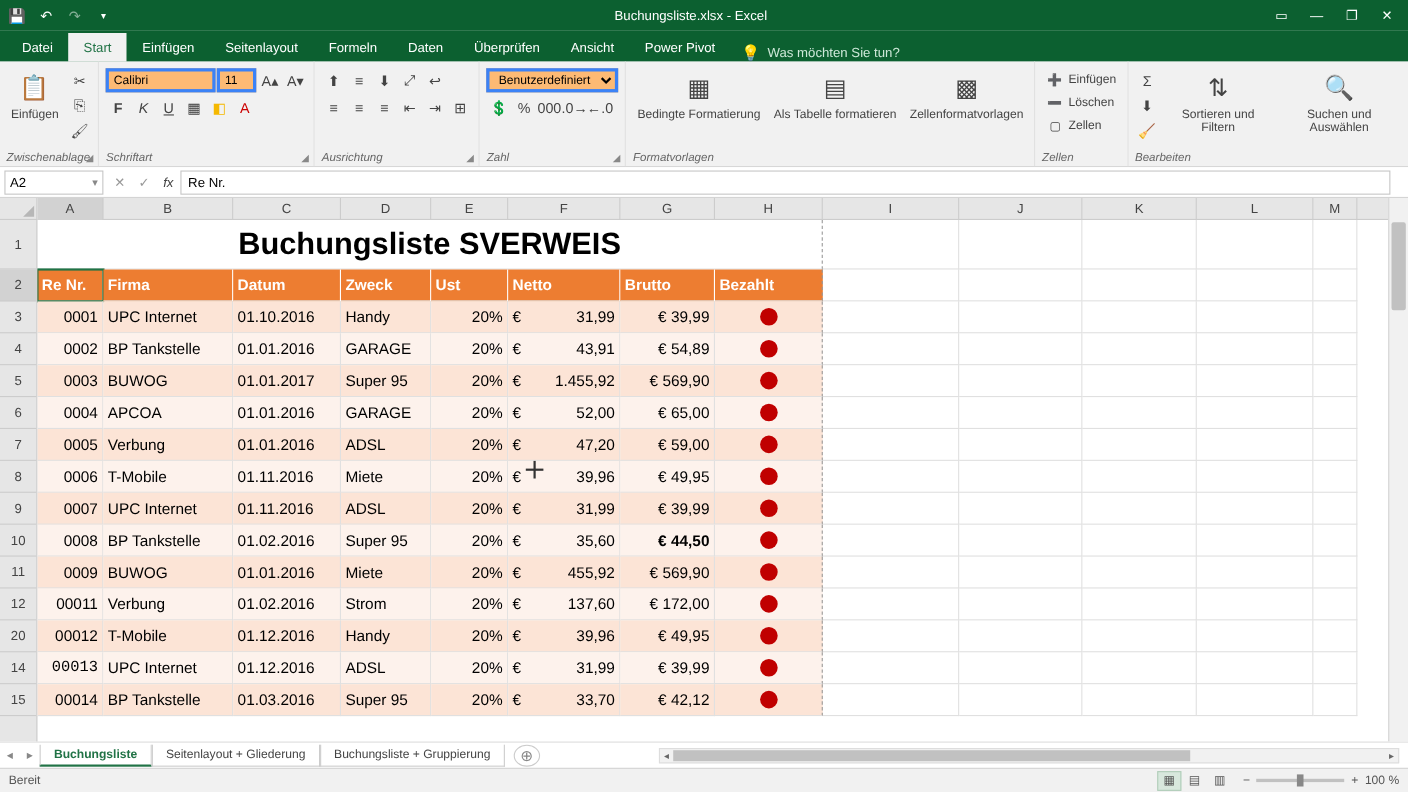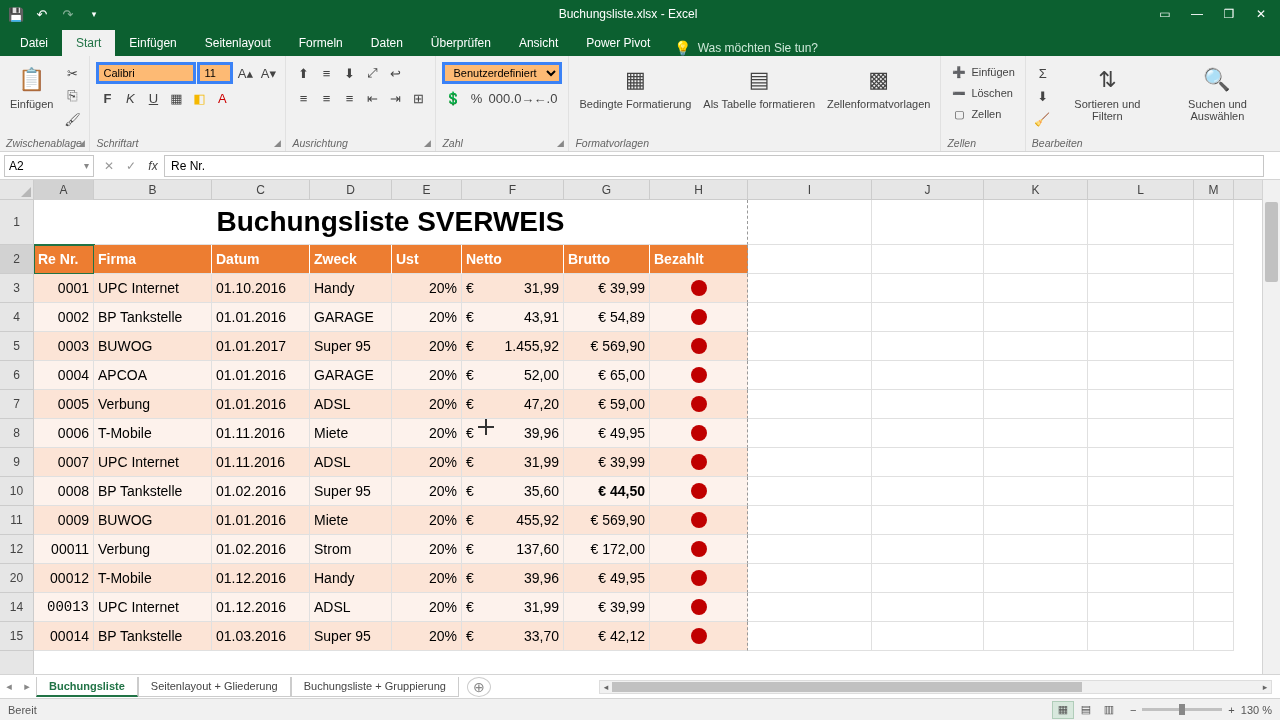--- a/index.html
+++ b/index.html
@@ -629,15 +629,15 @@
     <div class="vbtn active">▦</div>
     <div class="vbtn">▤</div>
     <div class="vbtn">▥</div>
   </div>
   <div class="zoom">
     <span>−</span>
     <div class="slider">
         <div class="sthumb"></div>
       </div>
     <span>+</span>
-    <span>130 %</span>
+    <span>100 %</span>
   </div>
 </div>
 
 </body></html>

